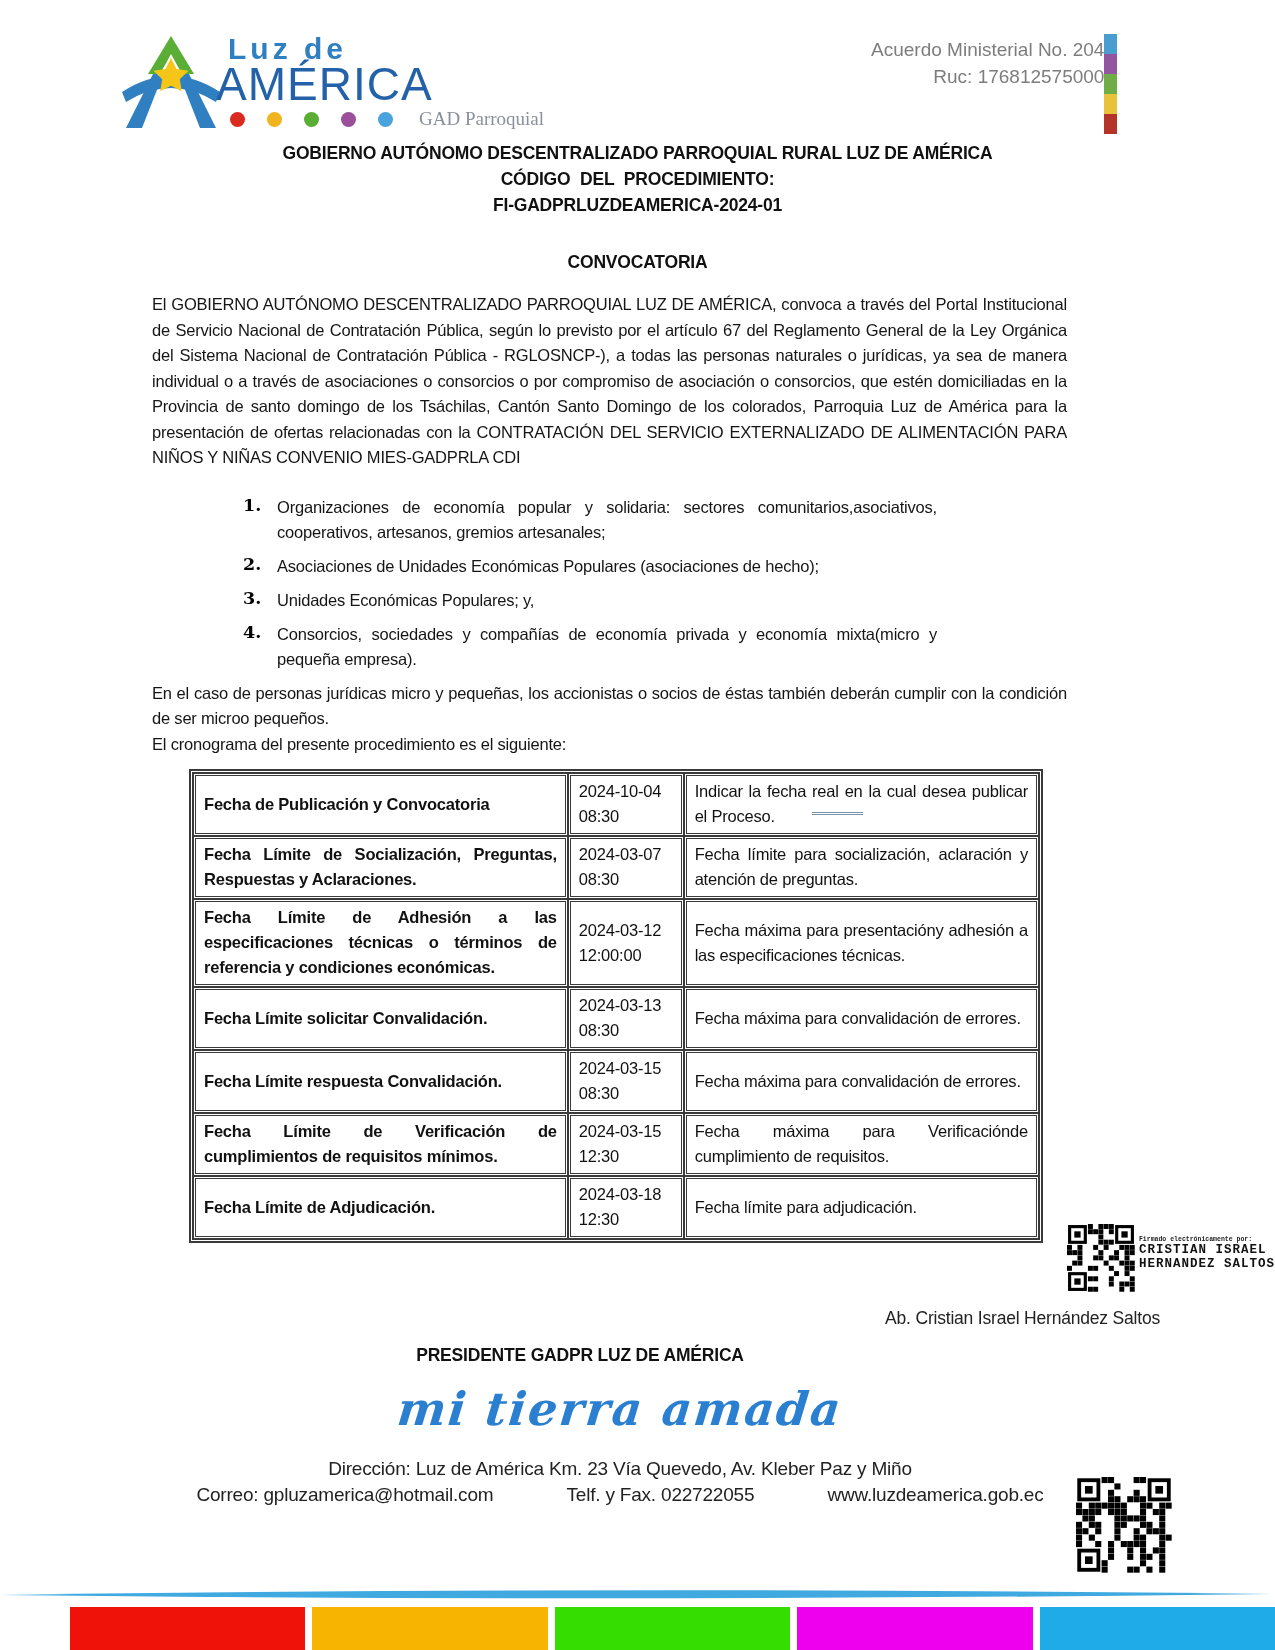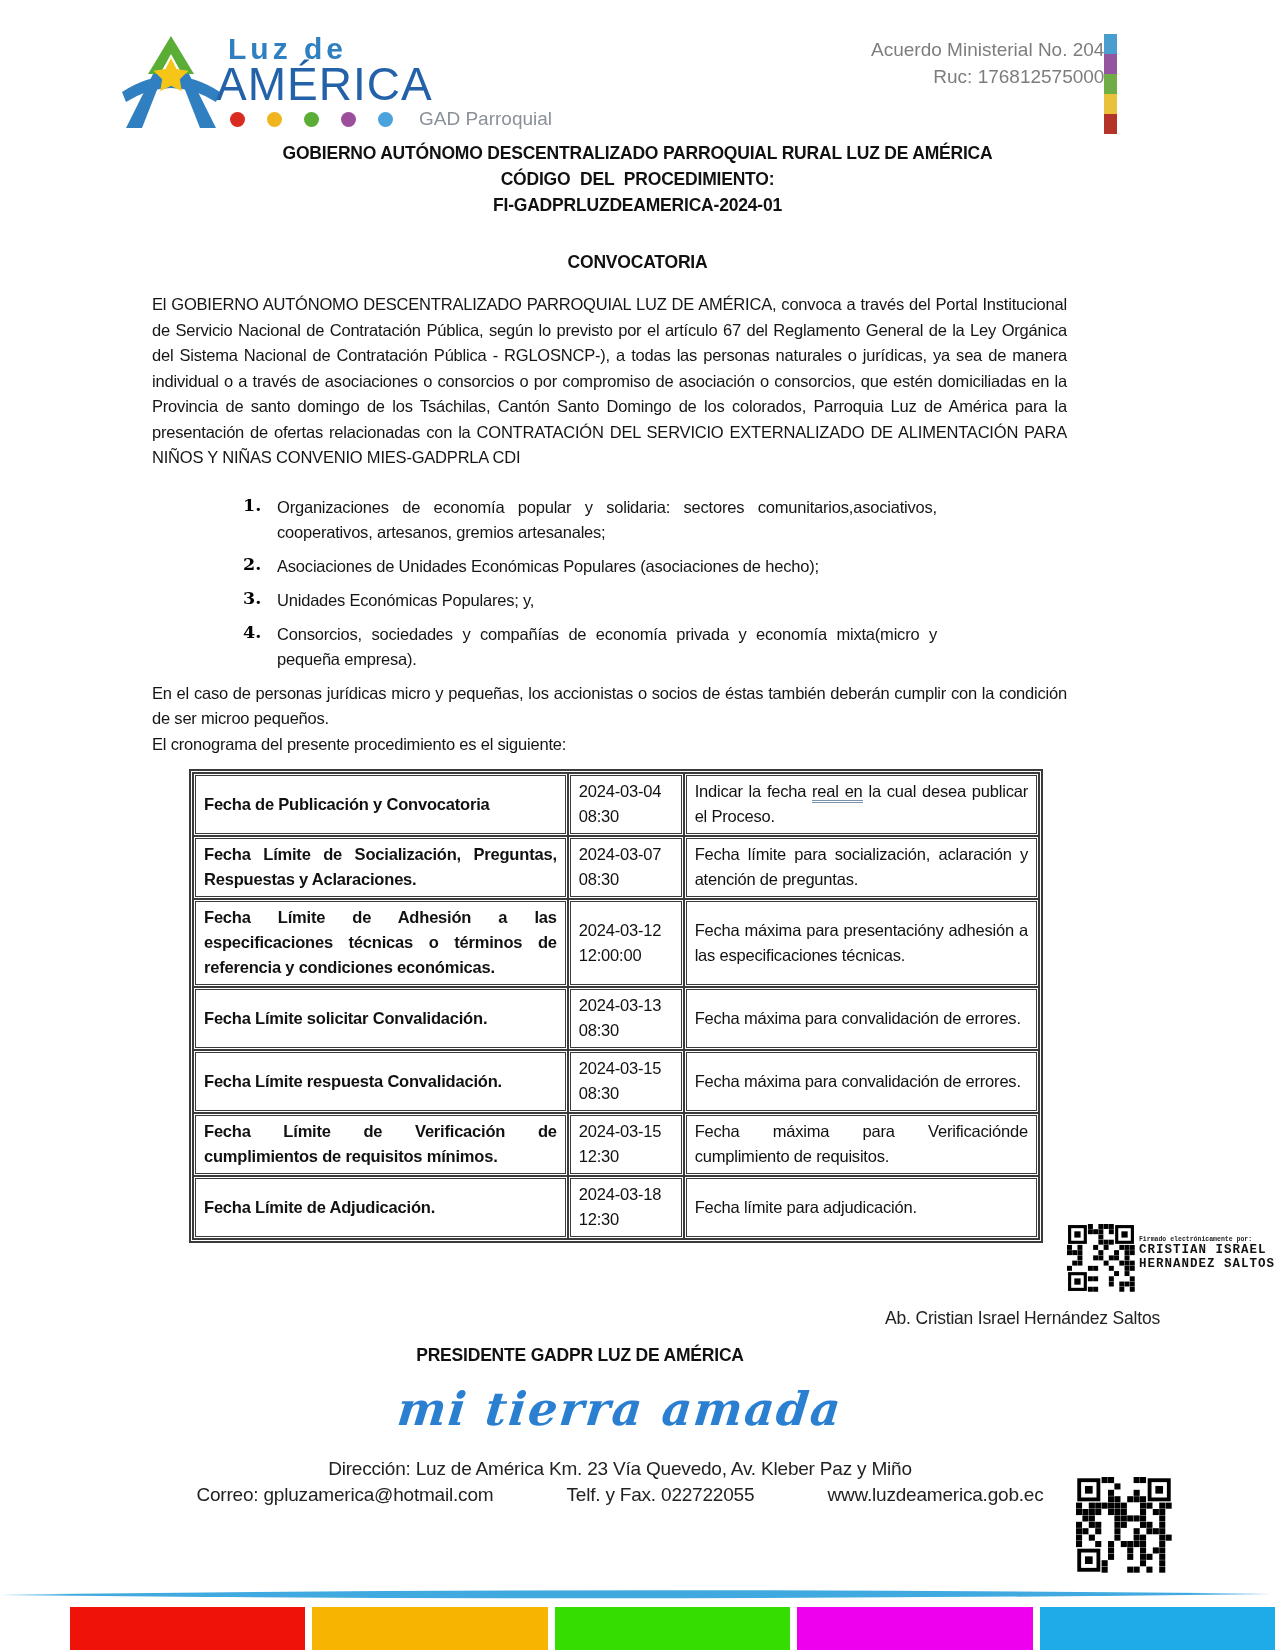--- a/index.html
+++ b/index.html
@@ -7,21 +7,21 @@
        font-family:"Liberation Sans",sans-serif;color:#1a1a1a;}
   .page{position:absolute;inset:0;}
 
   
   .hdr{position:absolute;top:28px;left:0;width:1275px;height:110px;}
   .logo{position:absolute;left:112px;top:2px;display:flex;align-items:flex-start;}
   .logo-mark{width:118px;height:104px;}
   .logo-text{margin-left:-14px;margin-top:6px;}
   .logo-l1{color:#2f7fc1;font-weight:700;font-size:30px;letter-spacing:4px;line-height:26px;margin-left:12px;}
   .logo-l2{color:#2361a8;font-weight:400;font-size:46px;letter-spacing:1px;line-height:44px;}
-  .logo-sub{display:flex;align-items:center;gap:22px;margin-left:14px;margin-top:2px;}
+  .logo-sub{display:flex;align-items:center;gap:22px;margin-left:14px;margin-top:2px;font-family:Liberation Serif, serif;}
   .dot{width:15px;height:15px;border-radius:50%;display:inline-block;}
   .gadp{color:#8a9099;font-size:19px;margin-left:4px;}
   .hdr-right{position:absolute;right:160px;top:8px;text-align:right;color:#7d7d7d;
              font-size:19px;line-height:27px;}
   .vstrip{position:absolute;right:158px;top:6px;width:13px;height:100px;
           display:flex;flex-direction:column;}
   .vstrip span{flex:1;}
 
   
   .titles{position:absolute;top:140px;left:0;width:1275px;text-align:center;}
@@ -41,21 +41,21 @@
   .after-list{margin-top:26px;}
 
   
   .sched{position:absolute;top:770px;left:190px;width:852px;border-collapse:separate;
          border-spacing:0;border:3px double #3a3a3a;outline:1px solid #3a3a3a;}
   .sched td{border:3px double #3a3a3a;padding:3px 8px 4px 8px;vertical-align:middle;
             font-size:16.5px;line-height:25px;letter-spacing:-0.2px;color:#111;}
   .c-label{width:368px;font-weight:700;text-align:justify;}
   .c-date{width:96px;}
   .c-desc{width:348px;text-align:justify;}
-  .u-check{border-bottom:3px double #7a93ad;padding-bottom:0px;}
+  .u-check{border-bottom:3px double #7a93ad;padding-bottom:12px;}
 
   
   .sigblock{position:absolute;top:1224px;left:0;width:1275px;display:flex;
             justify-content:flex-end;}
   .sig-inner{display:flex;align-items:flex-start;}
   .sig-qr{width:68px;height:68px;}
   .sig-txt{margin-left:4px;margin-top:12px;}
   .sig-small{font-size:6.5px;font-weight:700;font-family:"Liberation Mono",monospace;color:#222;}
   .sig-name{font-family:"Liberation Mono",monospace;font-weight:700;font-size:12.5px;
             line-height:14px;letter-spacing:1px;color:#111;}
@@ -147,21 +147,21 @@
     </ol>
 
     <p class="j after-list">En el caso de personas jurídicas micro y pequeñas, los accionistas o socios de éstas también deberán cumplir con la condición de ser microo pequeños.</p>
     <p class="j">El cronograma del presente procedimiento es el siguiente:</p>
   </div>
 
   <table class="sched">
     <tbody>
     <tr>
       <td class="c-label">Fecha de Publicación y Convocatoria</td>
-      <td class="c-date">2024-03-04 08:30</td>
+      <td class="c-date">2024-10-04 08:30</td>
       <td class="c-desc"><span>Indicar la fecha </span><span class="u-check">real en</span><span> la cual desea publicar el Proceso.</span></td>
     </tr>
     <tr>
       <td class="c-label">Fecha Límite de Socialización, Preguntas, Respuestas y Aclaraciones.</td>
       <td class="c-date">2024-03-07 08:30</td>
       <td class="c-desc">Fecha límite para socialización, aclaración y atención de preguntas.</td>
     </tr>
     <tr>
       <td class="c-label">Fecha Límite de Adhesión a las especificaciones técnicas o términos de referencia y condiciones económicas.</td>
       <td class="c-date">2024-03-12 12:00:00</td>

